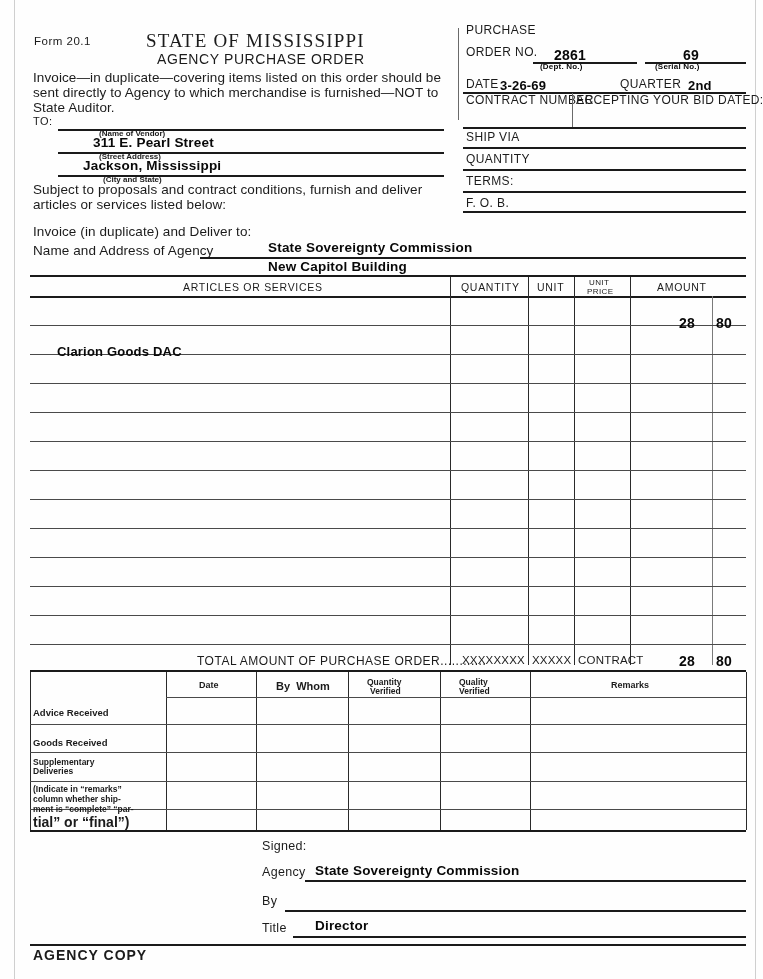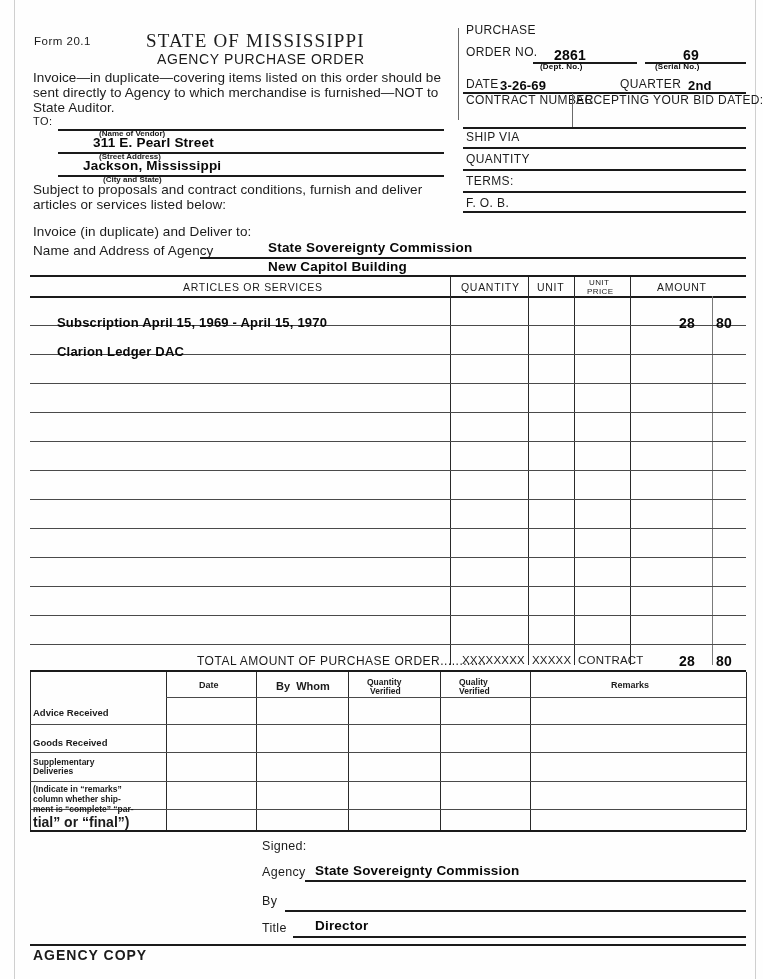--- a/index.html
+++ b/index.html
@@ -150,28 +150,27 @@
   <div class="rule-soft" style="left:30px;top:412px;width:716px;height:1.2px;"></div>
   <div class="rule-soft" style="left:30px;top:441px;width:716px;height:1.2px;"></div>
   <div class="rule-soft" style="left:30px;top:470px;width:716px;height:1.2px;"></div>
   <div class="rule-soft" style="left:30px;top:499px;width:716px;height:1.2px;"></div>
   <div class="rule-soft" style="left:30px;top:528px;width:716px;height:1.2px;"></div>
   <div class="rule-soft" style="left:30px;top:557px;width:716px;height:1.2px;"></div>
   <div class="rule-soft" style="left:30px;top:586px;width:716px;height:1.2px;"></div>
   <div class="rule-soft" style="left:30px;top:615px;width:716px;height:1.2px;"></div>
   <div class="rule-soft" style="left:30px;top:644px;width:716px;height:1.2px;"></div>
 
-  <div class="t typed" style="left:57px;top:316px;font-size:13px;">Subscription April 15, 1969 - April 15, 1970</div>
   <div class="t typed" style="left:460px;top:316px;font-size:13px;"></div>
   <div class="t typed" style="left:538px;top:316px;font-size:13px;"></div>
   <div class="t typed" style="left:584px;top:316px;font-size:13px;"></div>
   <div class="t typed" style="left:679px;top:316px;font-size:14px;">28</div>
   <div class="t typed" style="left:716px;top:316px;font-size:14px;">80</div>
 
-  <div class="t typed" style="left:57px;top:345px;font-size:13px;">Clarion Ledger DAC</div>
+  <div class="t typed" style="left:57px;top:345px;font-size:13px;">Clarion Goods DAC</div>
   <div class="t typed" style="left:679px;top:345px;font-size:14px;"></div>
   <div class="t typed" style="left:716px;top:345px;font-size:14px;"></div>
 
   <div class="t printed" style="left:197px;top:655px;font-size:12px;letter-spacing:.5px;">TOTAL AMOUNT OF PURCHASE ORDER............</div>
   <div class="t printed" style="left:454px;top:655px;font-size:11.5px;letter-spacing:.2px;margin-left:8px;">XXXXXXXX</div>
   <div class="t printed" style="left:532px;top:655px;font-size:11.5px;letter-spacing:.2px;">XXXXX</div>
   <div class="t printed" style="left:578px;top:655px;font-size:11.5px;letter-spacing:.2px;">CONTRACT</div>
   <div class="t typed" style="left:679px;top:654px;font-size:14px;">28</div>
   <div class="t typed" style="left:716px;top:654px;font-size:14px;">80</div>
 

